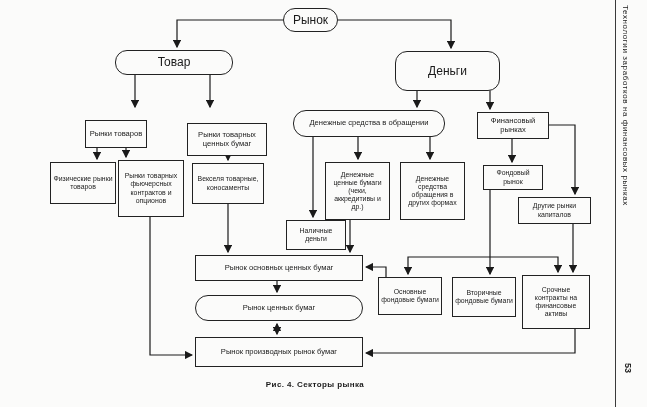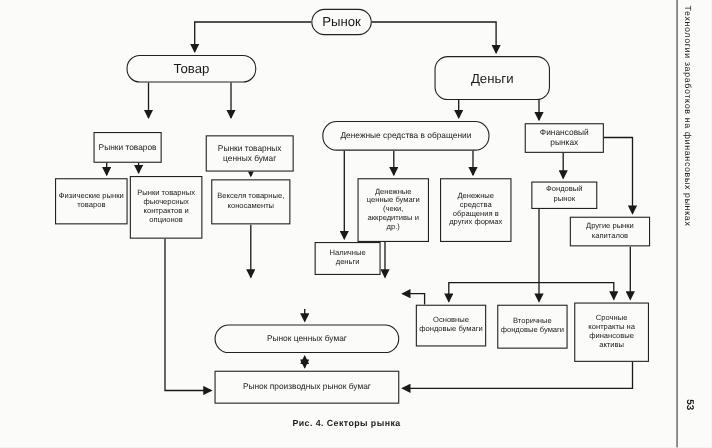--- a/index.html
+++ b/index.html
@@ -118,20 +118,23 @@
       <span>Фондовый рынок</span>
     </div>
 
   <div class="node fs-sm" style="left:286px;top:220px;width:60px;height:30px;">
       <span>Наличные деньги</span>
     </div>
   <div class="node fs-sm" style="left:518px;top:197px;width:73px;height:27px;">
       <span>Другие рынки капиталов</span>
     </div>
 
+  <div class="node fs-md" style="left:195px;top:255px;width:168px;height:26px;">
+      <span>Рынок основных ценных бумаг</span>
+    </div>
   <div class="node fs-md" style="left:195px;top:295px;width:168px;height:26px;border-radius:13px;">
       <span>Рынок ценных бумаг</span>
     </div>
   <div class="node fs-md" style="left:195px;top:337px;width:168px;height:30px;">
       <span>Рынок производных рынок бумаг</span>
     </div>
 
   <div class="node fs-sm" style="left:378px;top:277px;width:64px;height:38px;">
       <span>Основные фондовые бумаги</span>
     </div>

